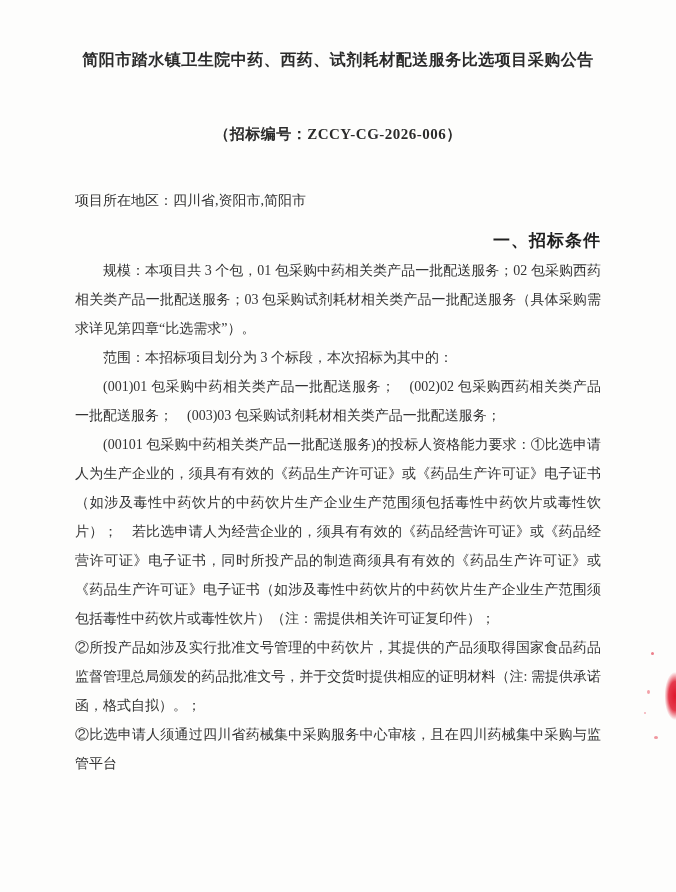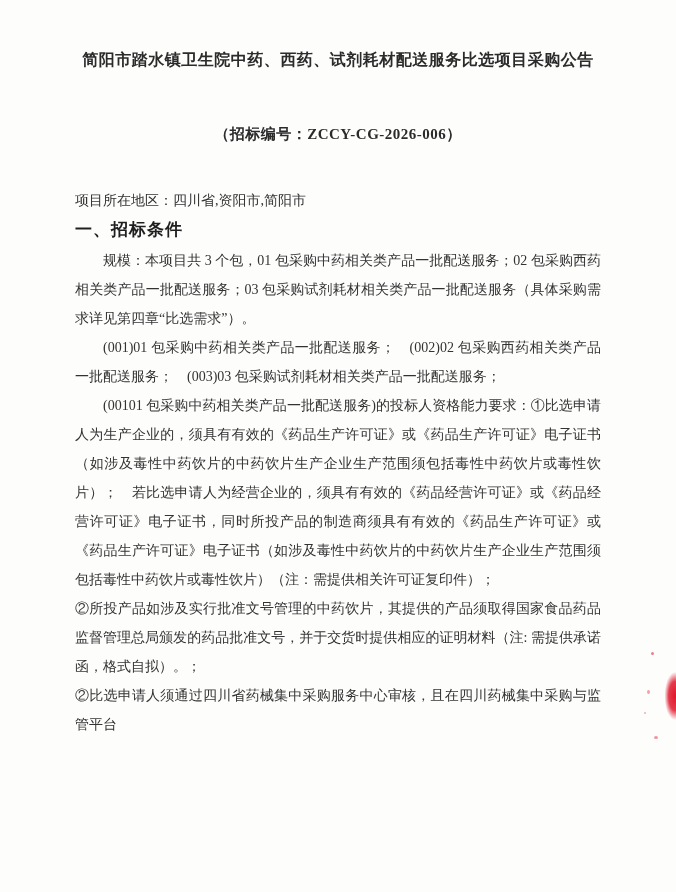--- a/index.html
+++ b/index.html
@@ -37,30 +37,30 @@
   }
   .content {
     margin-top: 36px;
     padding: 0 75px;
     font-size: 14px;
     line-height: 29px;
     text-align: justify;
     text-justify: inter-ideograph;
   }
   .location-line {
-    margin-bottom: 1px;
+    margin-bottom: 11px;
   }
   .sec-heading {
-    font-family: Liberation Mono, monospace;
+    font-family: Liberation Serif, serif;
     font-size: 17px;
     font-weight: 700;
     line-height: 30px;
     color: #1f1f1f;
     letter-spacing: 1px;
-    text-align: left;
+    text-align: right;
   }
   .para {
     text-indent: 2em;
   }
   .para.no-indent {
     text-indent: 0;
   }
   .stamp {
     position: absolute;
     top: 664px;
@@ -89,20 +89,21 @@
 
   <div class="doc-title">简阳市踏水镇卫生院中药、西药、试剂耗材配送服务比选项目采购公告</div>
 
   <div class="doc-subtitle">（招标编号：ZCCY-CG-2026-006）</div>
 
   <div class="content">
     <div class="location-line">项目所在地区：四川省,资阳市,简阳市</div>
     <div>
         <div class="sec-heading">一、招标条件</div>
         <div class="para">规模：本项目共 3 个包，01 包采购中药相关类产品一批配送服务；02 包采购西药相关类产品一批配送服务；03 包采购试剂耗材相关类产品一批配送服务（具体采购需求详见第四章“比选需求”）。</div>
+        <div class="para">范围：本招标项目划分为 3 个标段，本次招标为其中的：</div>
         <div class="para">(001)01 包采购中药相关类产品一批配送服务；　(002)02 包采购西药相关类产品一批配送服务；　(003)03 包采购试剂耗材相关类产品一批配送服务；</div>
         <div class="para">(00101 包采购中药相关类产品一批配送服务)的投标人资格能力要求：①比选申请人为生产企业的，须具有有效的《药品生产许可证》或《药品生产许可证》电子证书（如涉及毒性中药饮片的中药饮片生产企业生产范围须包括毒性中药饮片或毒性饮片）；　若比选申请人为经营企业的，须具有有效的《药品经营许可证》或《药品经营许可证》电子证书，同时所投产品的制造商须具有有效的《药品生产许可证》或《药品生产许可证》电子证书（如涉及毒性中药饮片的中药饮片生产企业生产范围须包括毒性中药饮片或毒性饮片）（注：需提供相关许可证复印件）；</div>
         <div class="para no-indent">②所投产品如涉及实行批准文号管理的中药饮片，其提供的产品须取得国家食品药品监督管理总局颁发的药品批准文号，并于交货时提供相应的证明材料（注: 需提供承诺函，格式自拟）。；</div>
         <div class="para no-indent">②比选申请人须通过四川省药械集中采购服务中心审核，且在四川药械集中采购与监管平台</div>
       </div>
   </div>
 
   <div class="stamp" style="background: radial-gradient(closest-side, rgb(224, 24, 45) 0%, rgba(224, 24, 45, 0.85) 45%, rgba(224, 24, 45, 0) 75%);"></div>
   <div class="stamp-speckle sp1" style="background: rgb(224, 24, 45);"></div>
   <div class="stamp-speckle sp2" style="background: rgb(224, 24, 45);"></div>

